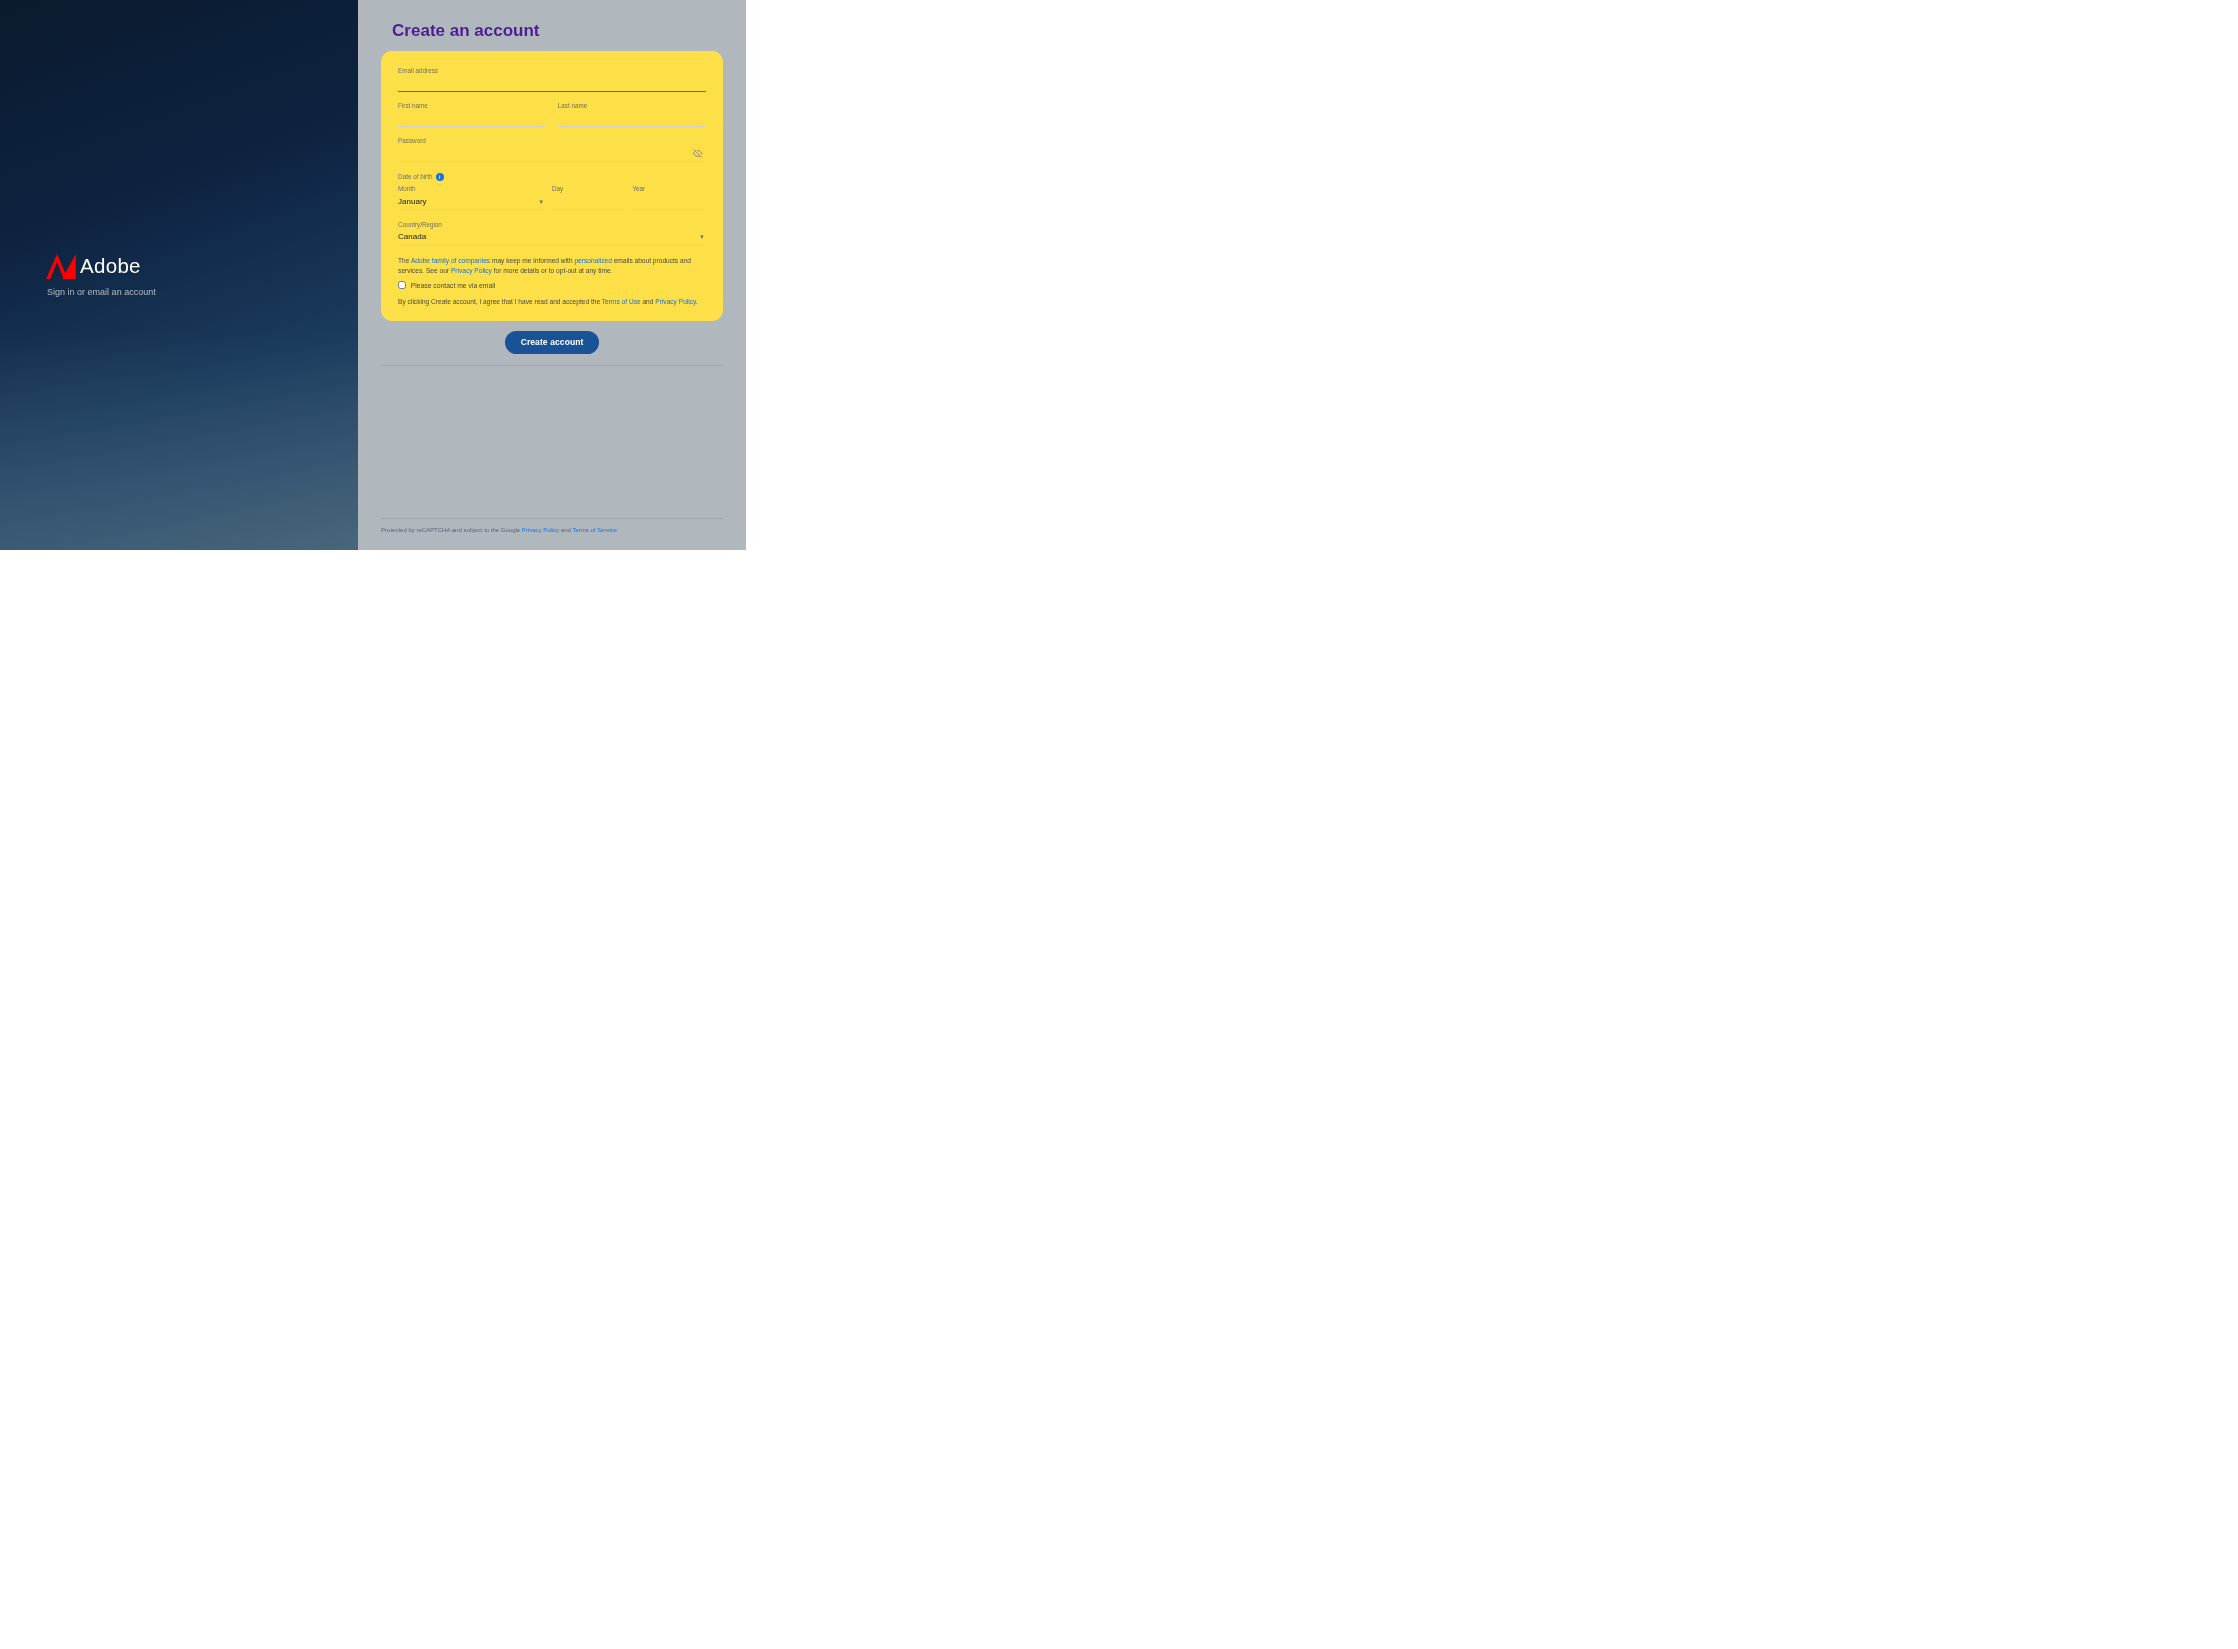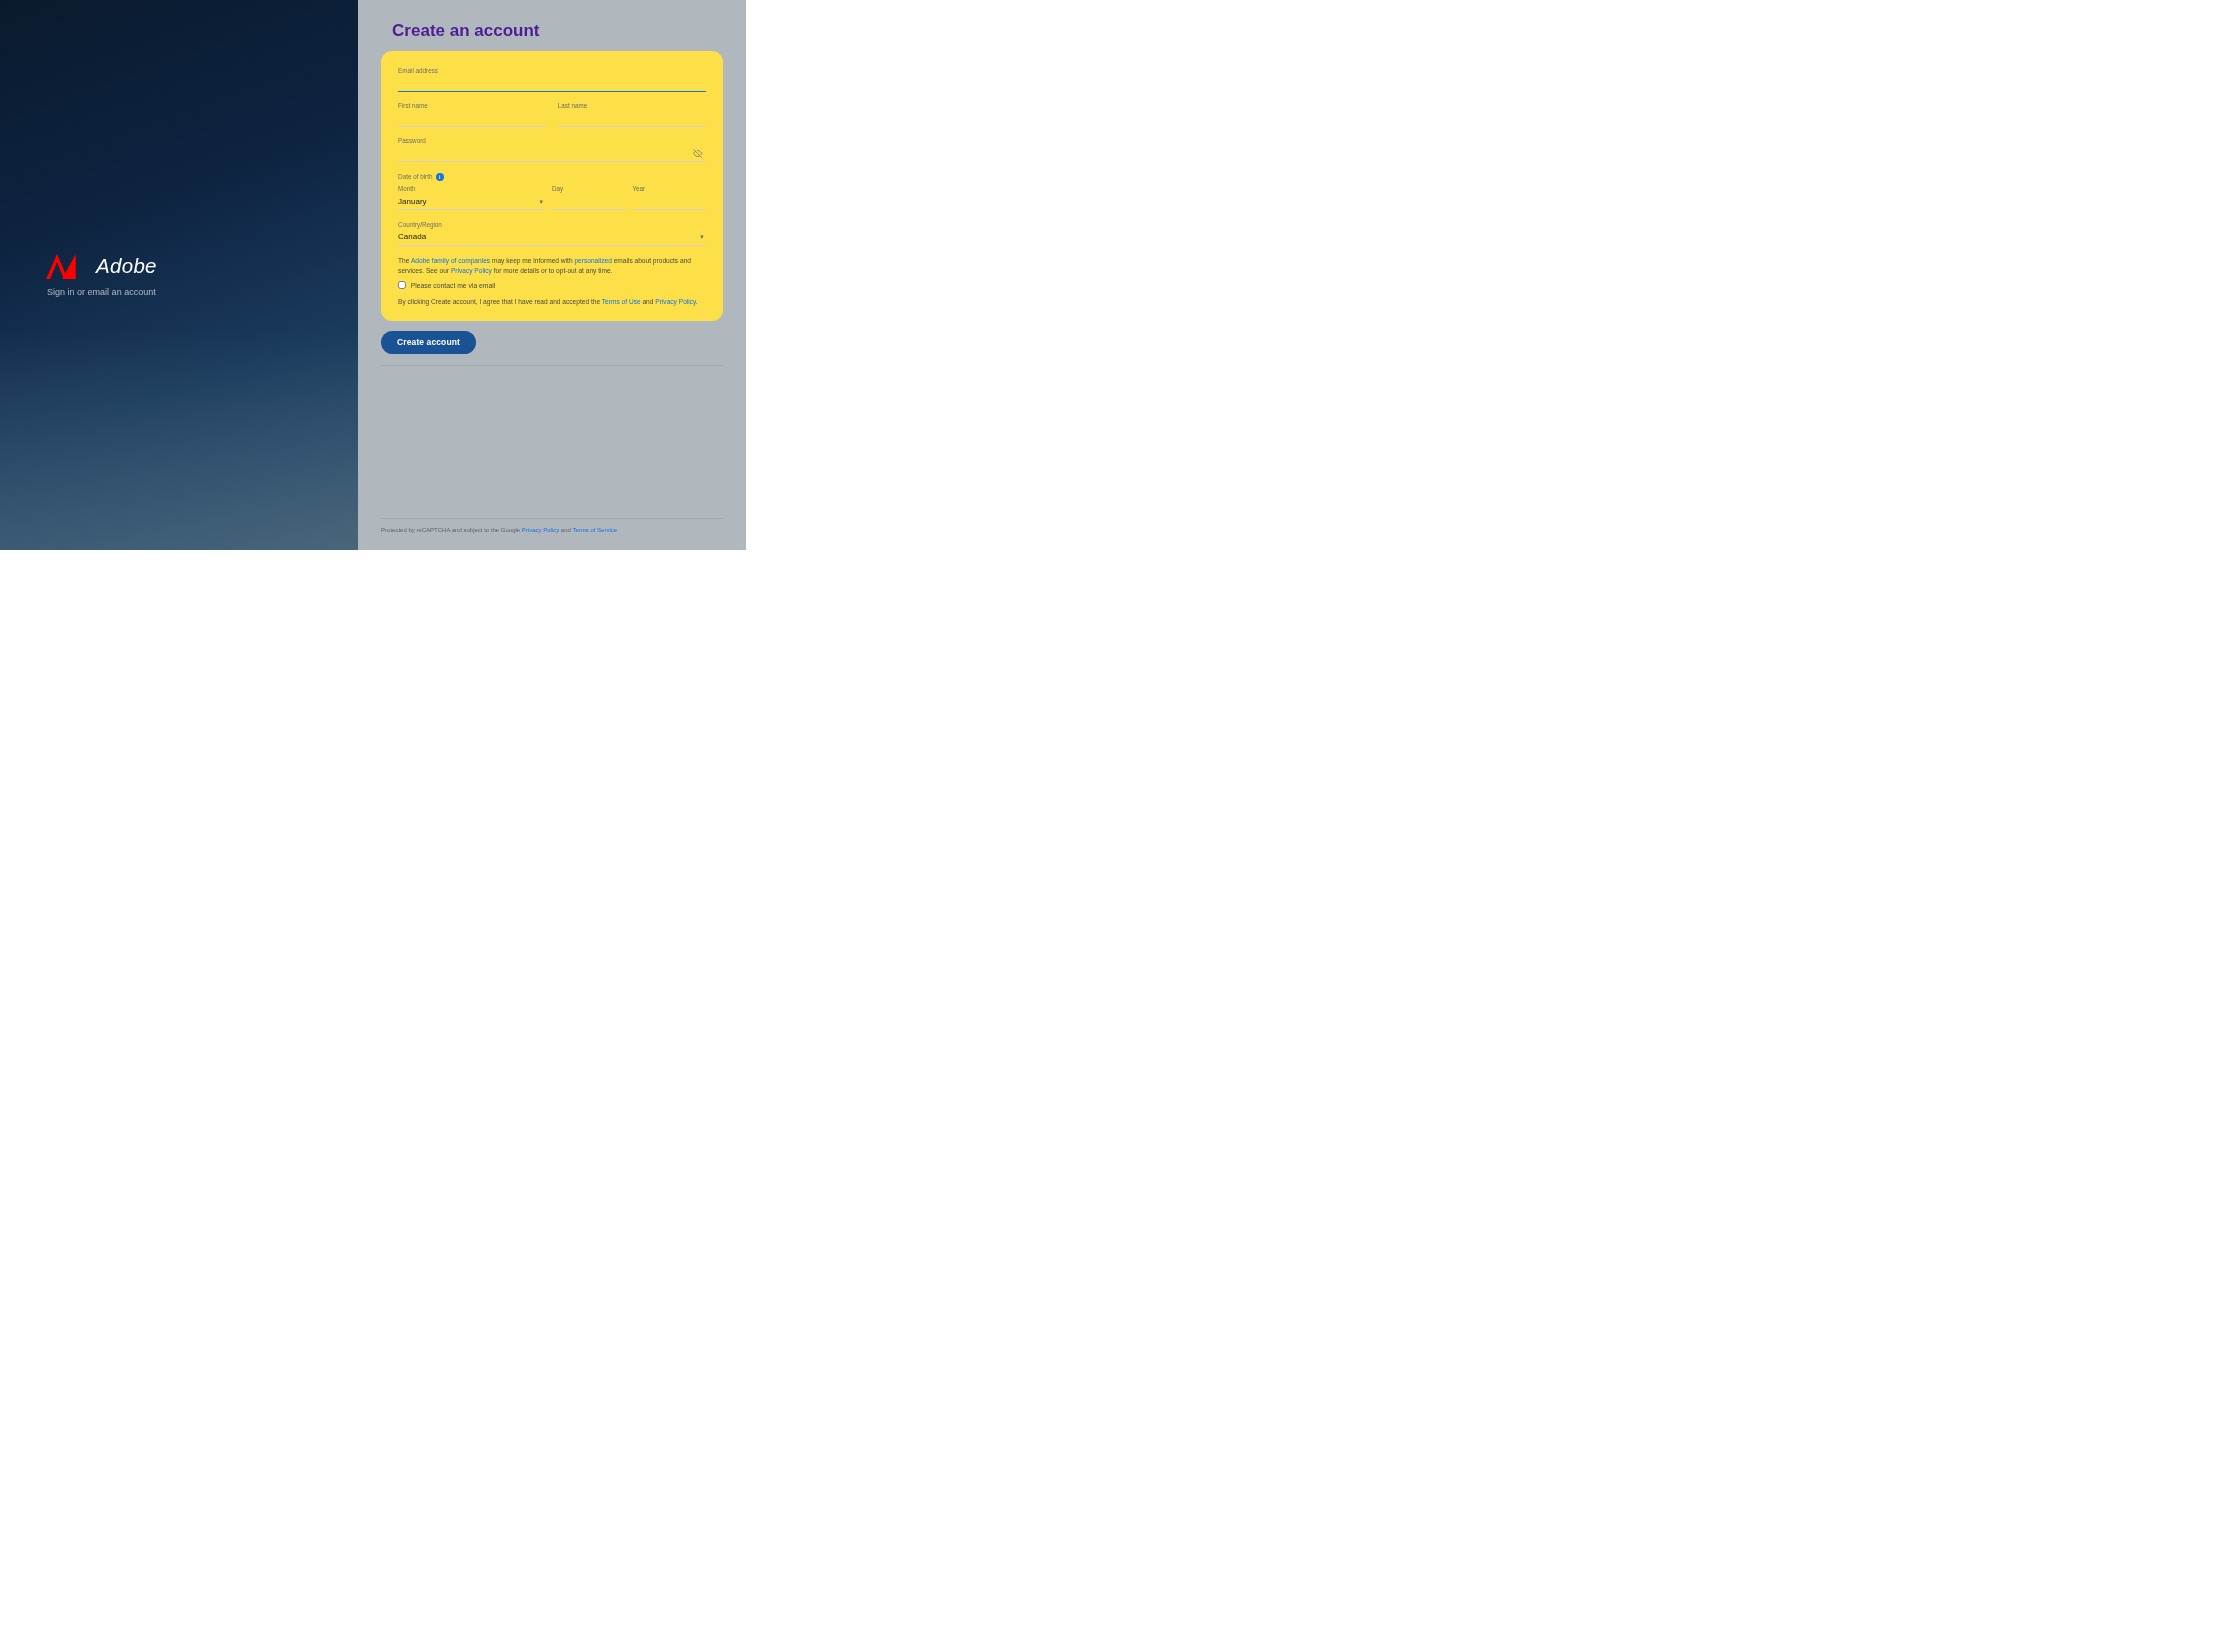--- a/index.html
+++ b/index.html
@@ -40,23 +40,22 @@
       display: flex;
       flex-direction: column;
       justify-content: center;
       padding-left: 46px;
       z-index: 2;
     }
 
     .adobe-logo {
       display: flex;
       align-items: center;
-      gap: 20px;
+      gap: 4px;
       margin-bottom: 8px;
-      font-style: italic;
     }
 
     .adobe-icon {
       width: 30px;
       height: 25px;
     }
 
     .adobe-wordmark {
       font-size: 20.5px;
       font-weight: 300;
@@ -271,21 +270,21 @@
 
     .agreement-text {
       font-size: 6.6px;
       color: #4a4a4a;
       line-height: 1.5;
     }
 
     
     .create-btn-wrapper {
       display: flex;
-      justify-content: flex-start;
+      justify-content: center;
       width: calc(100% - 46px);
       margin: 10.3px 23px 0 23px;
     }
 
     .create-btn {
       background: #1a5296;
       color: white;
       border: none;
       border-radius: 11.4px;
       padding: 6.3px 16px;

